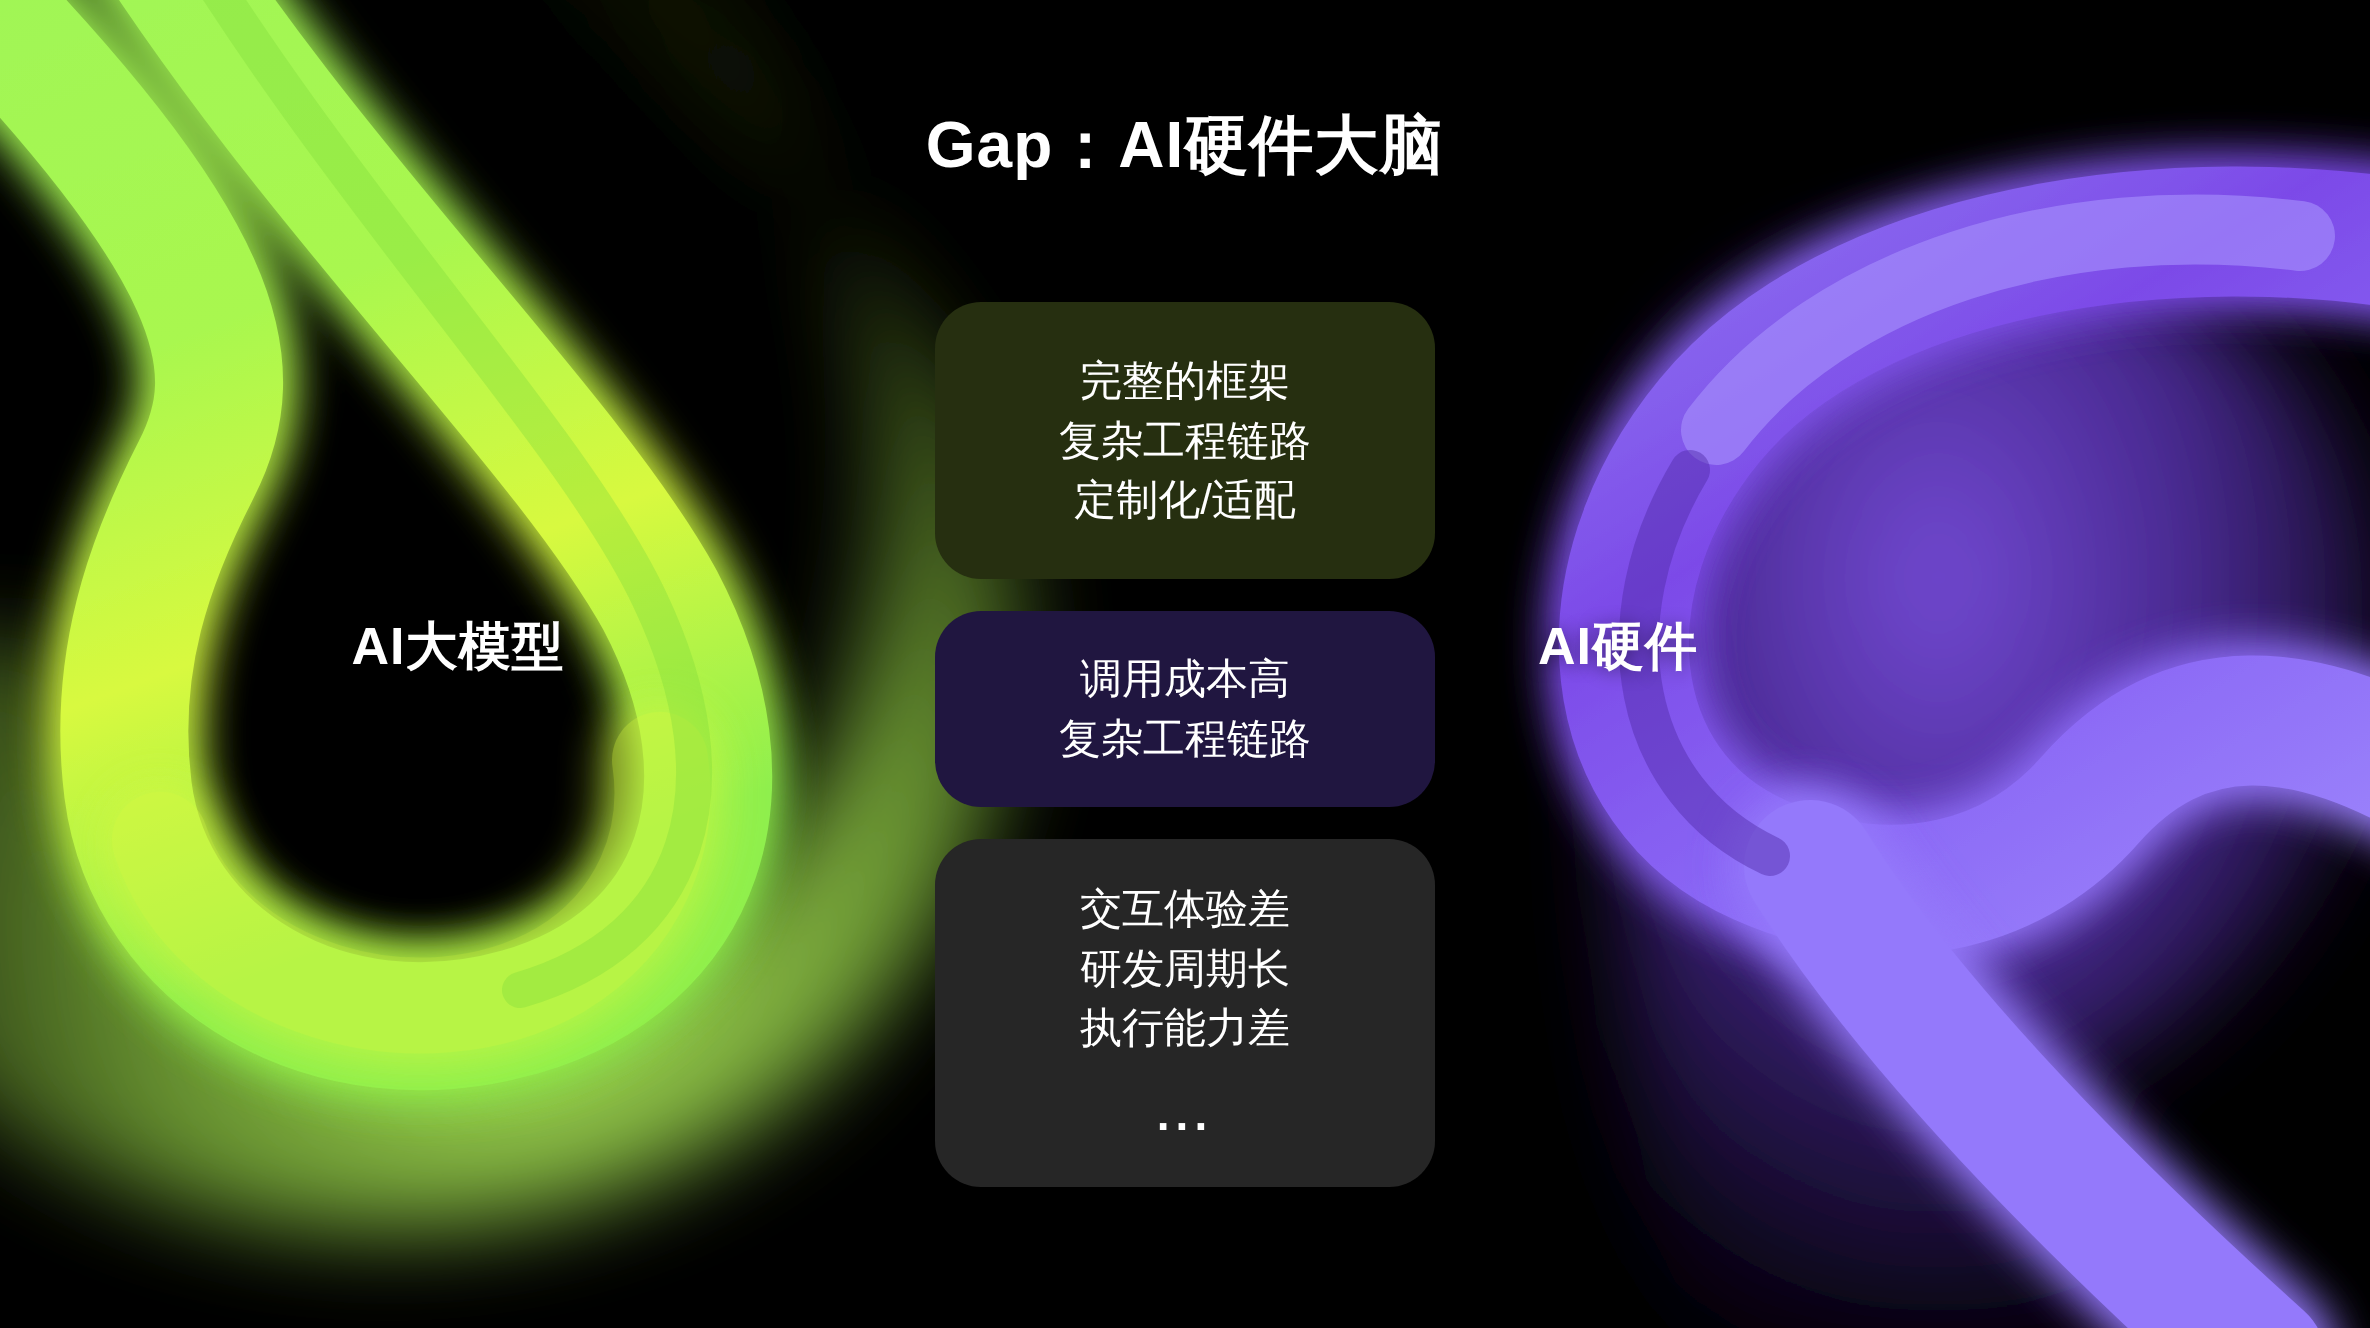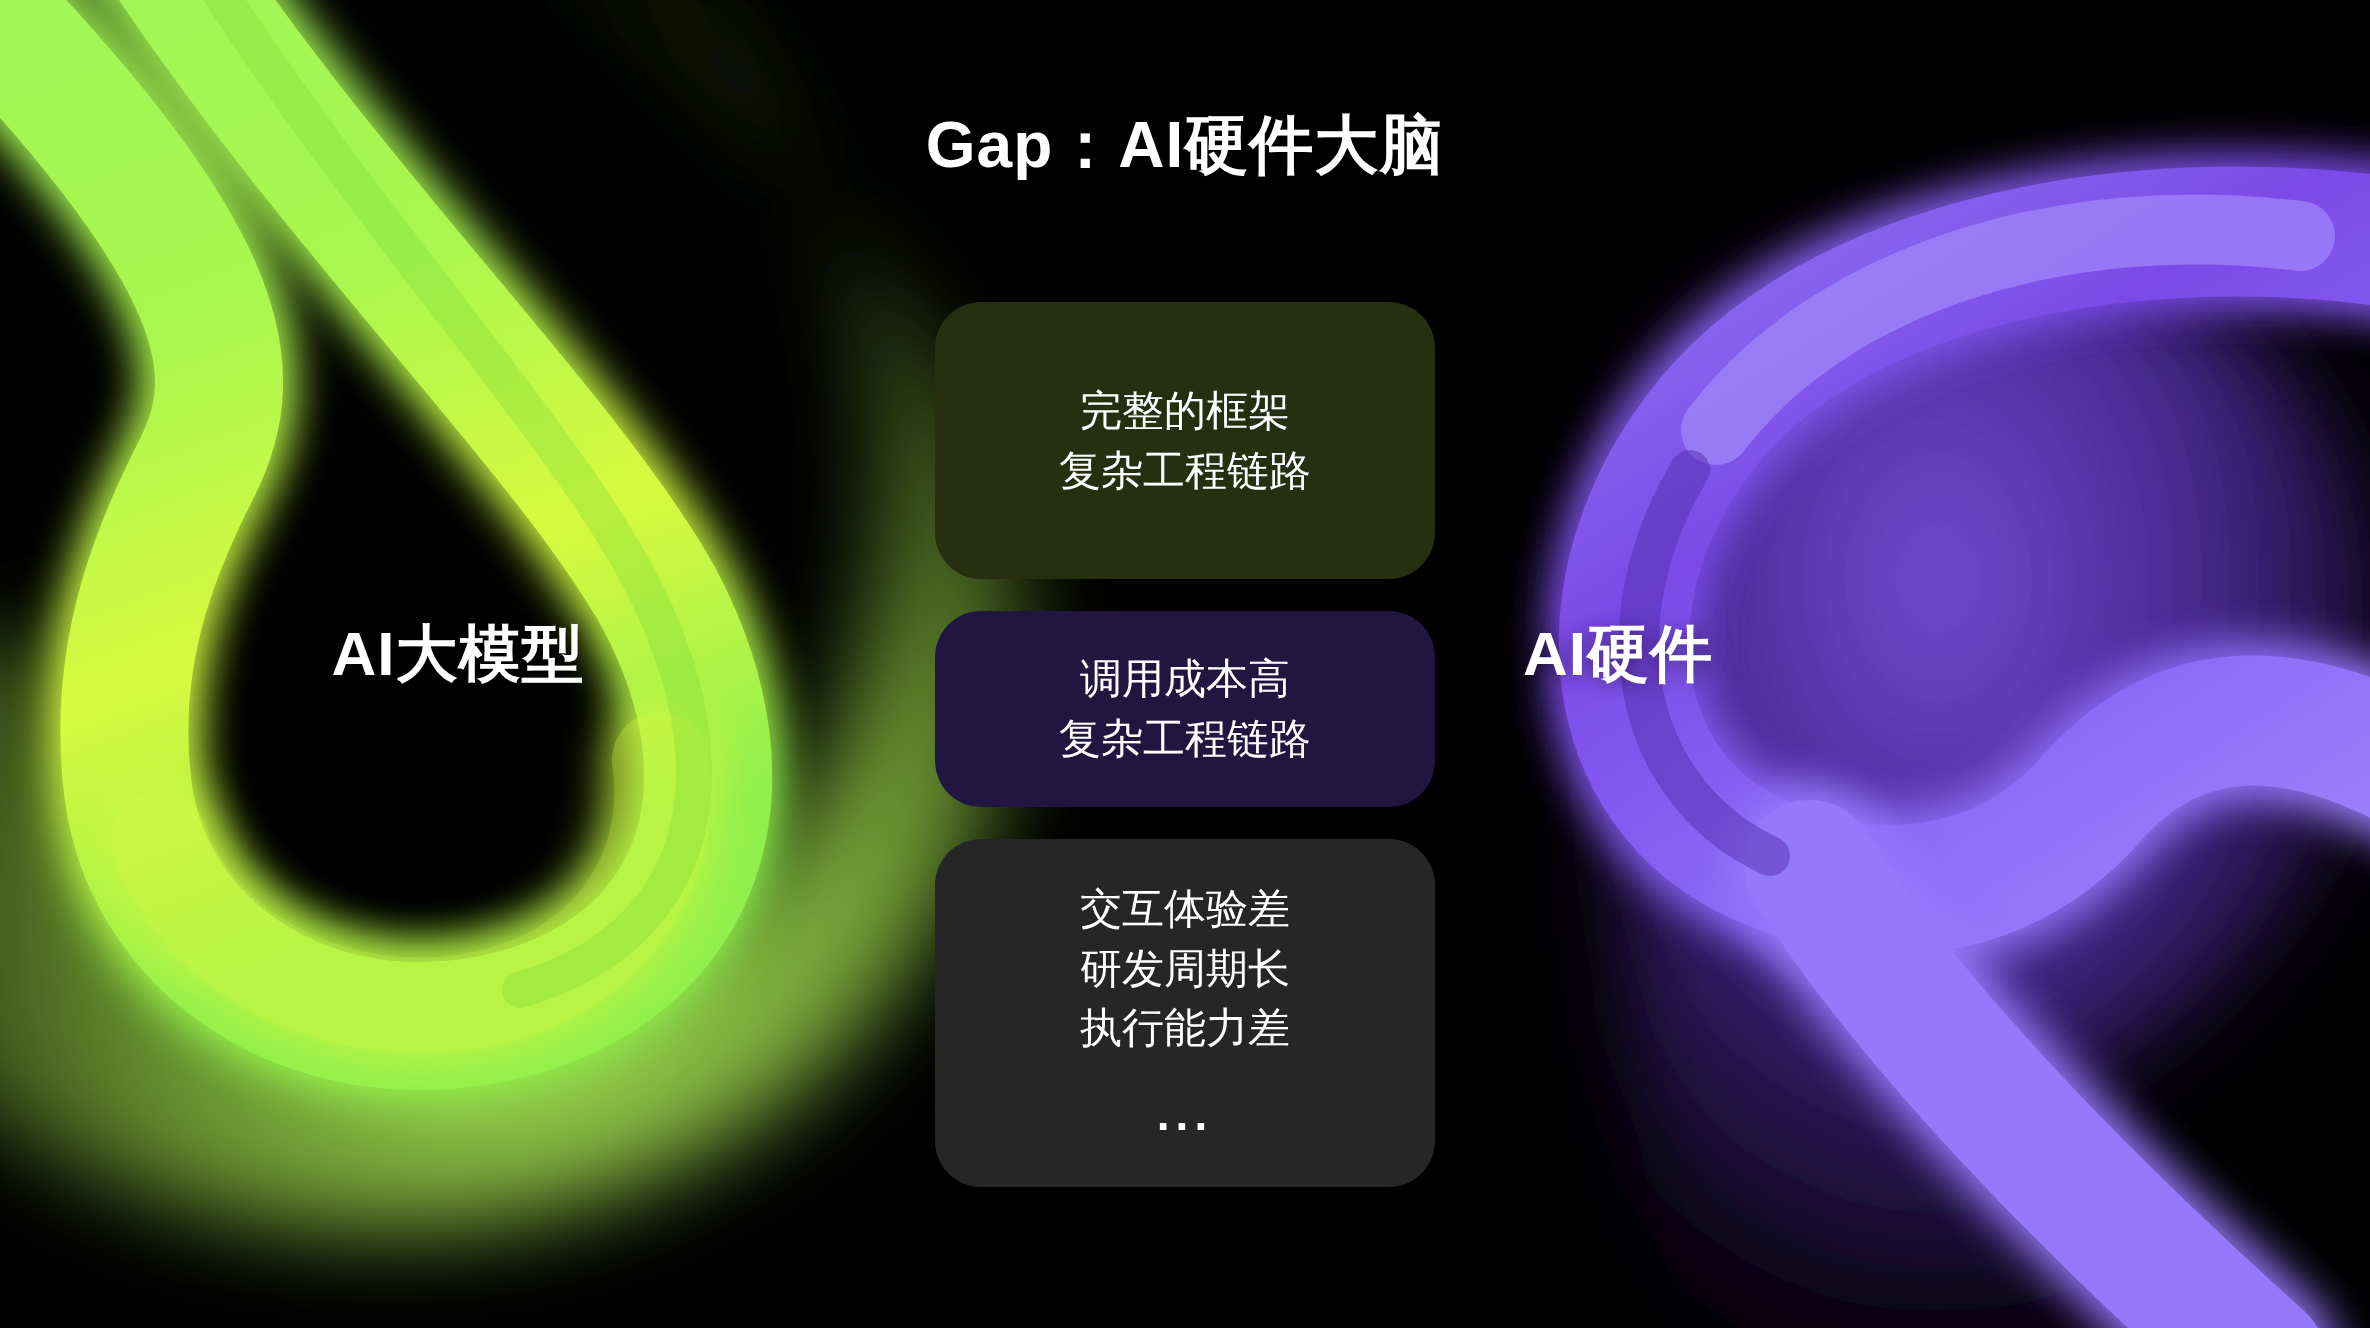--- a/index.html
+++ b/index.html
@@ -29,21 +29,21 @@
     width: 2370px;
     height: 1328px;
   }
 
   
   .blob-label {
     position: absolute;
     z-index: 4;
     color: #ffffff;
     font-weight: 700;
-    font-size: 62px;
+    font-size: 52px;
     letter-spacing: 1px;
     white-space: nowrap;
     text-shadow: 0 2px 18px rgba(0,0,0,0.45);
   }
   #label-left  { left: 178px; top: 612px; width: 560px; text-align: center; }
   #label-right { left: 1088px; top: 612px; width: 1060px; text-align: center; }
 
   
   #title {
     position: absolute;
@@ -195,20 +195,21 @@
 
   <div id="label-right" class="blob-label">AI硬件</div>
 
   <div id="title">Gap：AI硬件大脑</div>
 
   <div id="cards">
 
     <div class="card" id="card-0">
       <div class="line">完整的框架</div>
       <div class="line">复杂工程链路</div>
+      <div class="line">定制化/适配</div>
     </div>
 
     <div class="card" id="card-1">
       <div class="line">调用成本高</div>
       <div class="line">复杂工程链路</div>
     </div>
 
     <div class="card" id="card-2">
       <div class="line">交互体验差</div>
       <div class="line">研发周期长</div>

